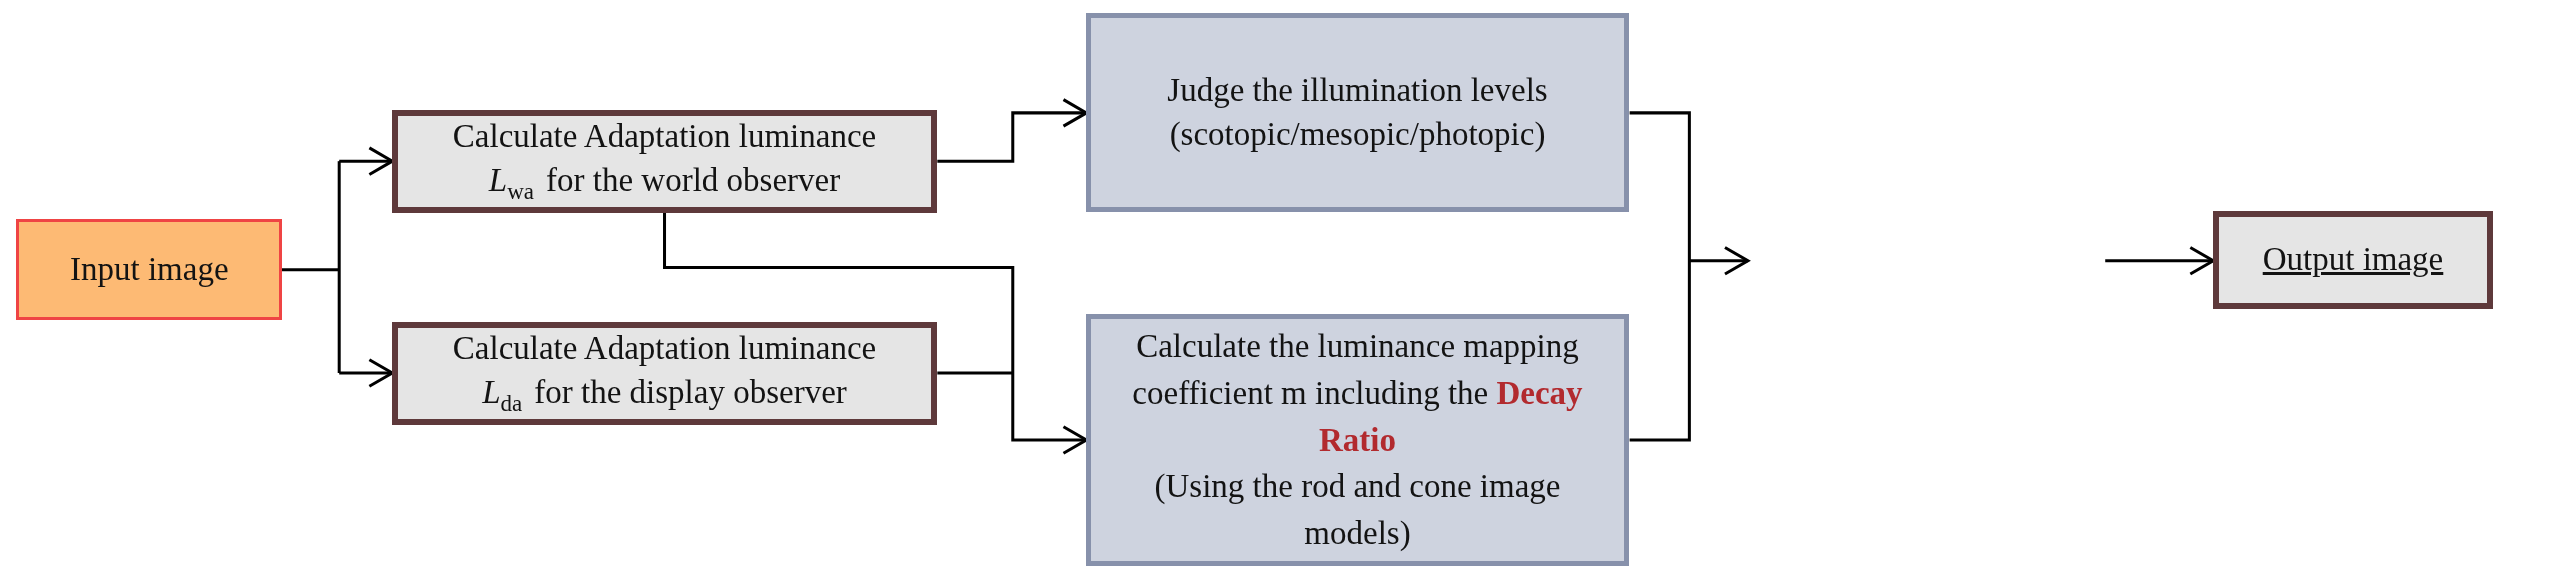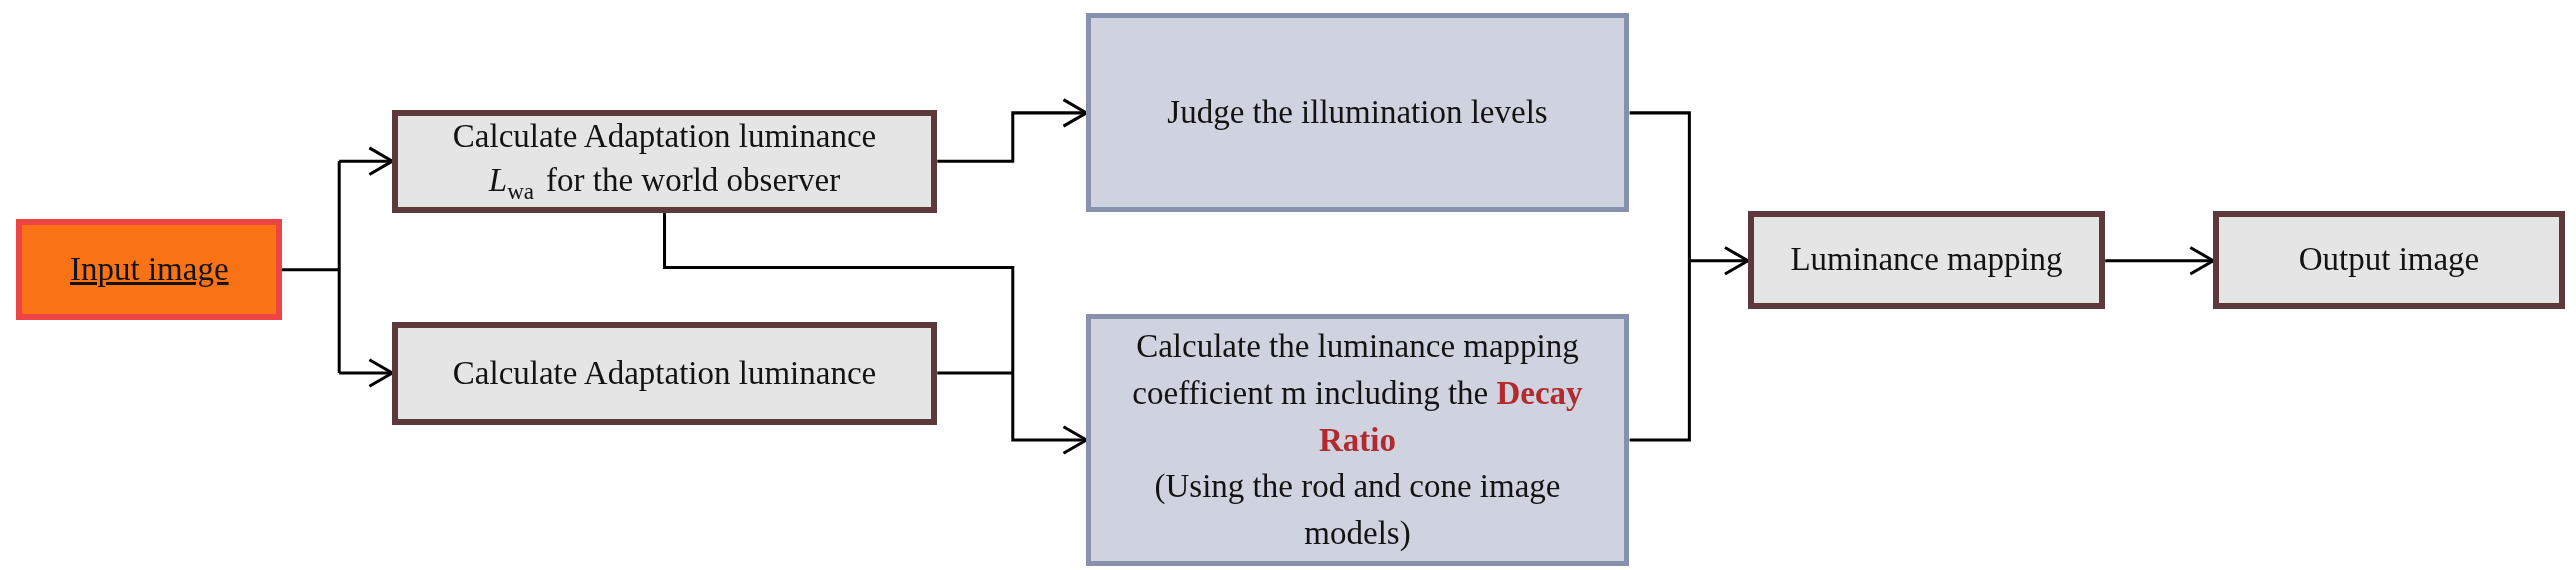--- a/index.html
+++ b/index.html
@@ -18,41 +18,40 @@
     display: flex;
     flex-direction: column;
     align-items: center;
     justify-content: center;
     text-align: center;
     font-size: 33px;
     line-height: 1.32;
   }
   
   .node.input-style {
-    background: #f97316;
-    border: 6px solid #ef4444;
-    text-decoration: underline;
+    background: #fdba74;
+    border: 3px solid #ef4444;
   }
   
   .node.brown-style {
     background: #e5e5e5;
     border: 6px solid #5e393b;
   }
   
   .node.blue-style {
     background: #ced3df;
     border: 5.4px solid #8791ab;
   }
   #node-input   { left: 16.3px;   top: 219px; width: 266px; height: 101px; }
   #node-world   { left: 392px;  top: 110px; width: 545px; height: 103px; }
   #node-display { left: 392px;  top: 322px; width: 545px; height: 103px; }
   #node-judge   { left: 1086px; top: 13.3px;  width: 543px; height: 199px; }
   #node-decay   { left: 1086px; top: 314px; width: 543px; height: 252px; line-height: 1.42; }
   #node-lum     { left: 1748px; top: 211px; width: 357px; height: 98px; }
-  #node-out     { left: 2213px; top: 211px; width: 352px; height: 98px; }
+  #node-out     { left: 2213px; top: 211px; width: 280px; height: 98px; text-decoration: underline; }
 
   .formula-line { white-space: nowrap; }
   .lsym { font-style: italic; }
   .lsub {
     font-size: 23px;
     vertical-align: -8.4px;
     margin-right: 12px;
   }
   .decay-text { padding: 0 15px; }
   .highlight {
@@ -110,33 +109,32 @@
     <div>Input image</div>
   </div>
 
   <div id="node-world" class="node brown-style">
     <div>Calculate Adaptation luminance</div>
     <div class="formula-line"><span class="lsym">L</span><span class="lsub">wa</span><span>for the world observer</span></div>
   </div>
 
   <div id="node-display" class="node brown-style">
     <div>Calculate Adaptation luminance</div>
+    <div class="formula-line"><span class="lsym">L</span><span class="lsub">da</span><span>for the display observer</span></div>
   </div>
 
   <div id="node-judge" class="node blue-style">
     <div>Judge the illumination levels</div>
+    <div>(scotopic/mesopic/photopic)</div>
   </div>
 
   <div id="node-decay" class="node blue-style">
     <div class="decay-text"><span>Calculate the luminance mapping coefficient m including the </span><span class="highlight">Decay Ratio</span></div>
     <div class="decay-text">(Using the rod and cone image models)</div>
   </div>
 
-  <div id="node-lum" class="node brown-style">
-    <div>Luminance mapping</div>
-  </div>
 
   <div id="node-out" class="node brown-style">
     <div>Output image</div>
   </div>
 
 </div>
 
 
 </body></html>

